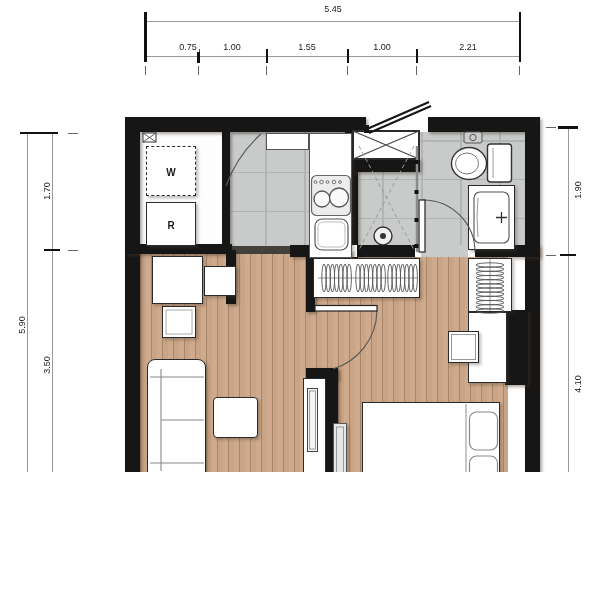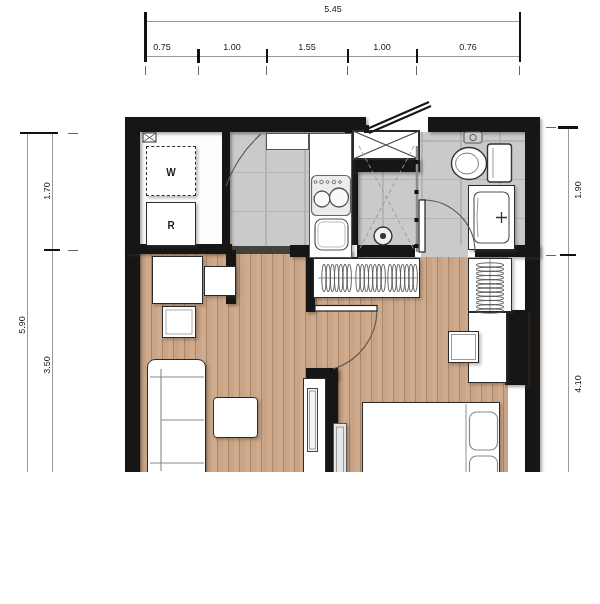--- a/index.html
+++ b/index.html
@@ -30,25 +30,25 @@
   <div>
     <span class="dlab" style="left:333px;top:4px;">5.45</span>
     <div class="dimline" style="left:146px;top:21px;width:374px;height:1px;"></div>
     <div class="dimline" style="left:146px;top:56px;width:374px;height:1px;"></div>
     <div class="tick" style="left:144px;top:12px;width:2.5px;height:50px;"></div>
     <div class="tick" style="left:518.5px;top:12px;width:2.5px;height:50px;"></div>
     <div class="tick" style="left:197px;top:49px;width:2.5px;height:14px;"></div>
     <div class="tick" style="left:265.5px;top:49px;width:2.5px;height:14px;"></div>
     <div class="tick" style="left:346.5px;top:49px;width:2.5px;height:14px;"></div>
     <div class="tick" style="left:415.5px;top:49px;width:2.5px;height:14px;"></div>
-    <span class="dlab" style="left:162px;top:42px;">0.75</span>
+    <span class="dlab" style="left:188px;top:42px;">0.75</span>
     <span class="dlab" style="left:232px;top:42px;">1.00</span>
     <span class="dlab" style="left:307px;top:42px;">1.55</span>
     <span class="dlab" style="left:382px;top:42px;">1.00</span>
-    <span class="dlab" style="left:468px;top:42px;">0.76</span>
+    <span class="dlab" style="left:468px;top:42px;">2.21</span>
     <div class="stub" style="left:145px;top:66px;width:1.2px;height:9px;"></div>
     <div class="stub" style="left:197.5px;top:66px;width:1.2px;height:9px;"></div>
     <div class="stub" style="left:266px;top:66px;width:1.2px;height:9px;"></div>
     <div class="stub" style="left:347px;top:66px;width:1.2px;height:9px;"></div>
     <div class="stub" style="left:416px;top:66px;width:1.2px;height:9px;"></div>
     <div class="stub" style="left:519px;top:66px;width:1.2px;height:9px;"></div>
   </div>
 
   <div>
     <span class="vl" style="left:22px;top:325px;">5.90</span>

